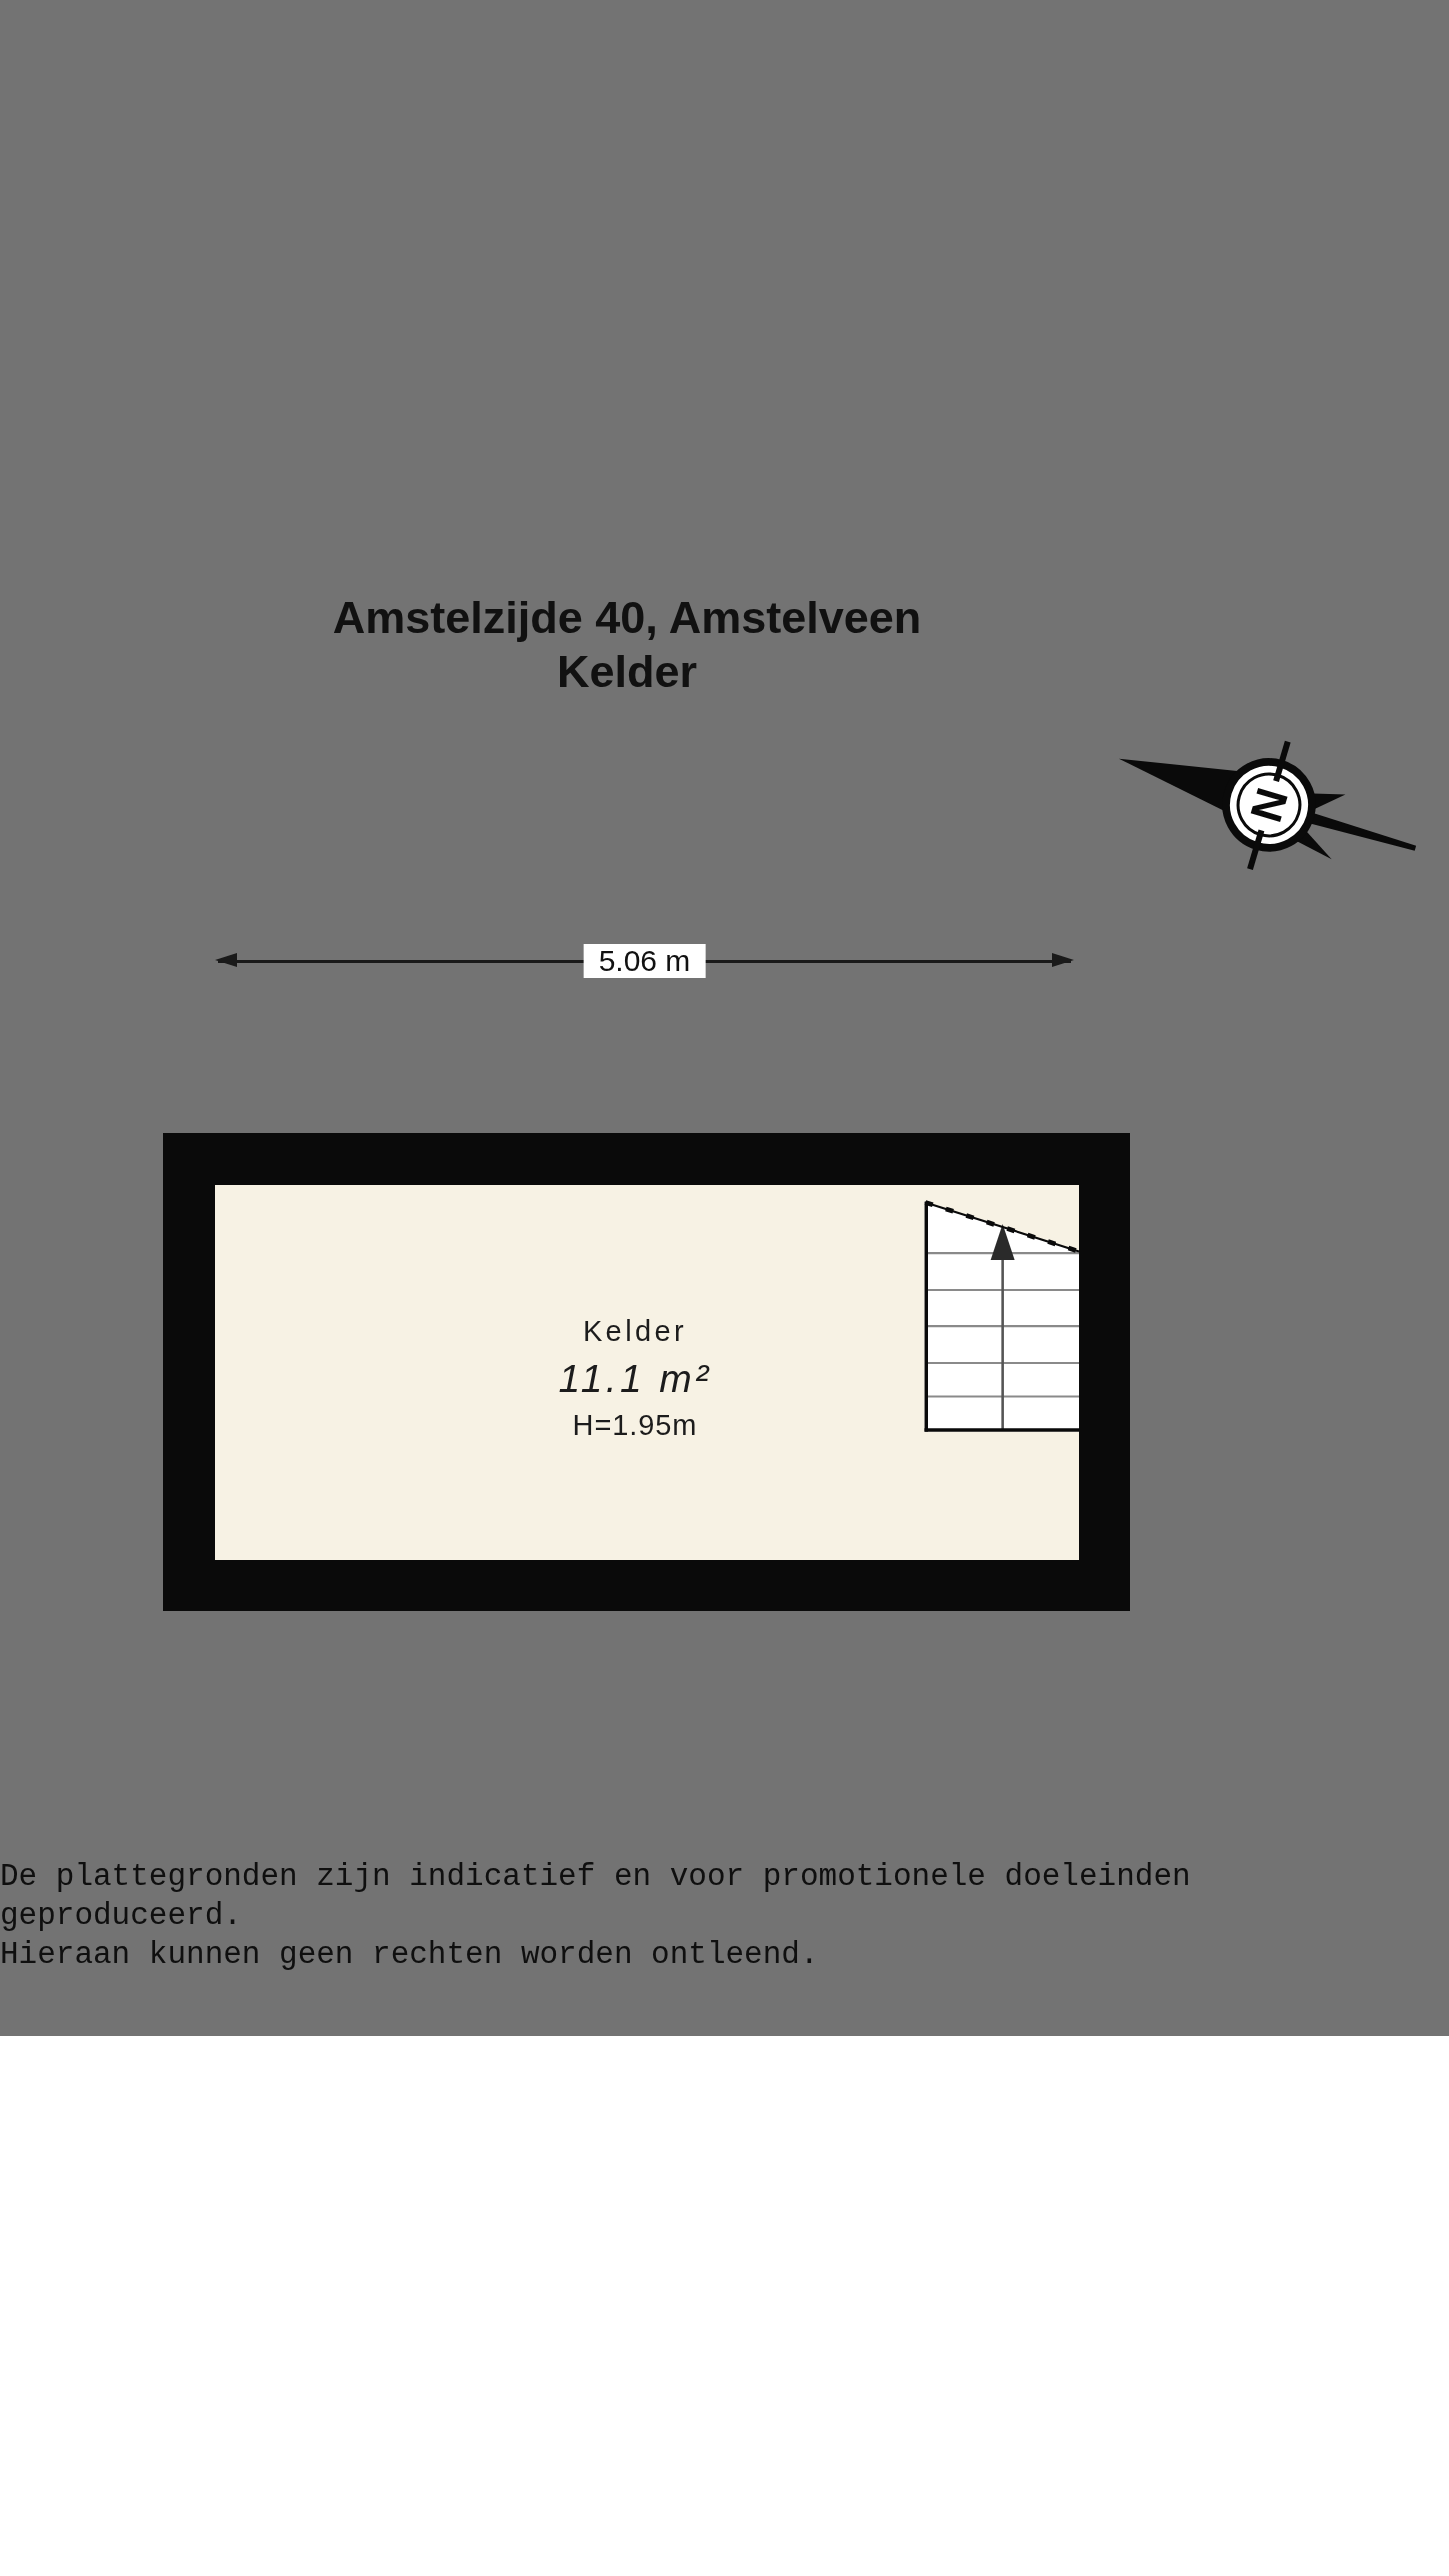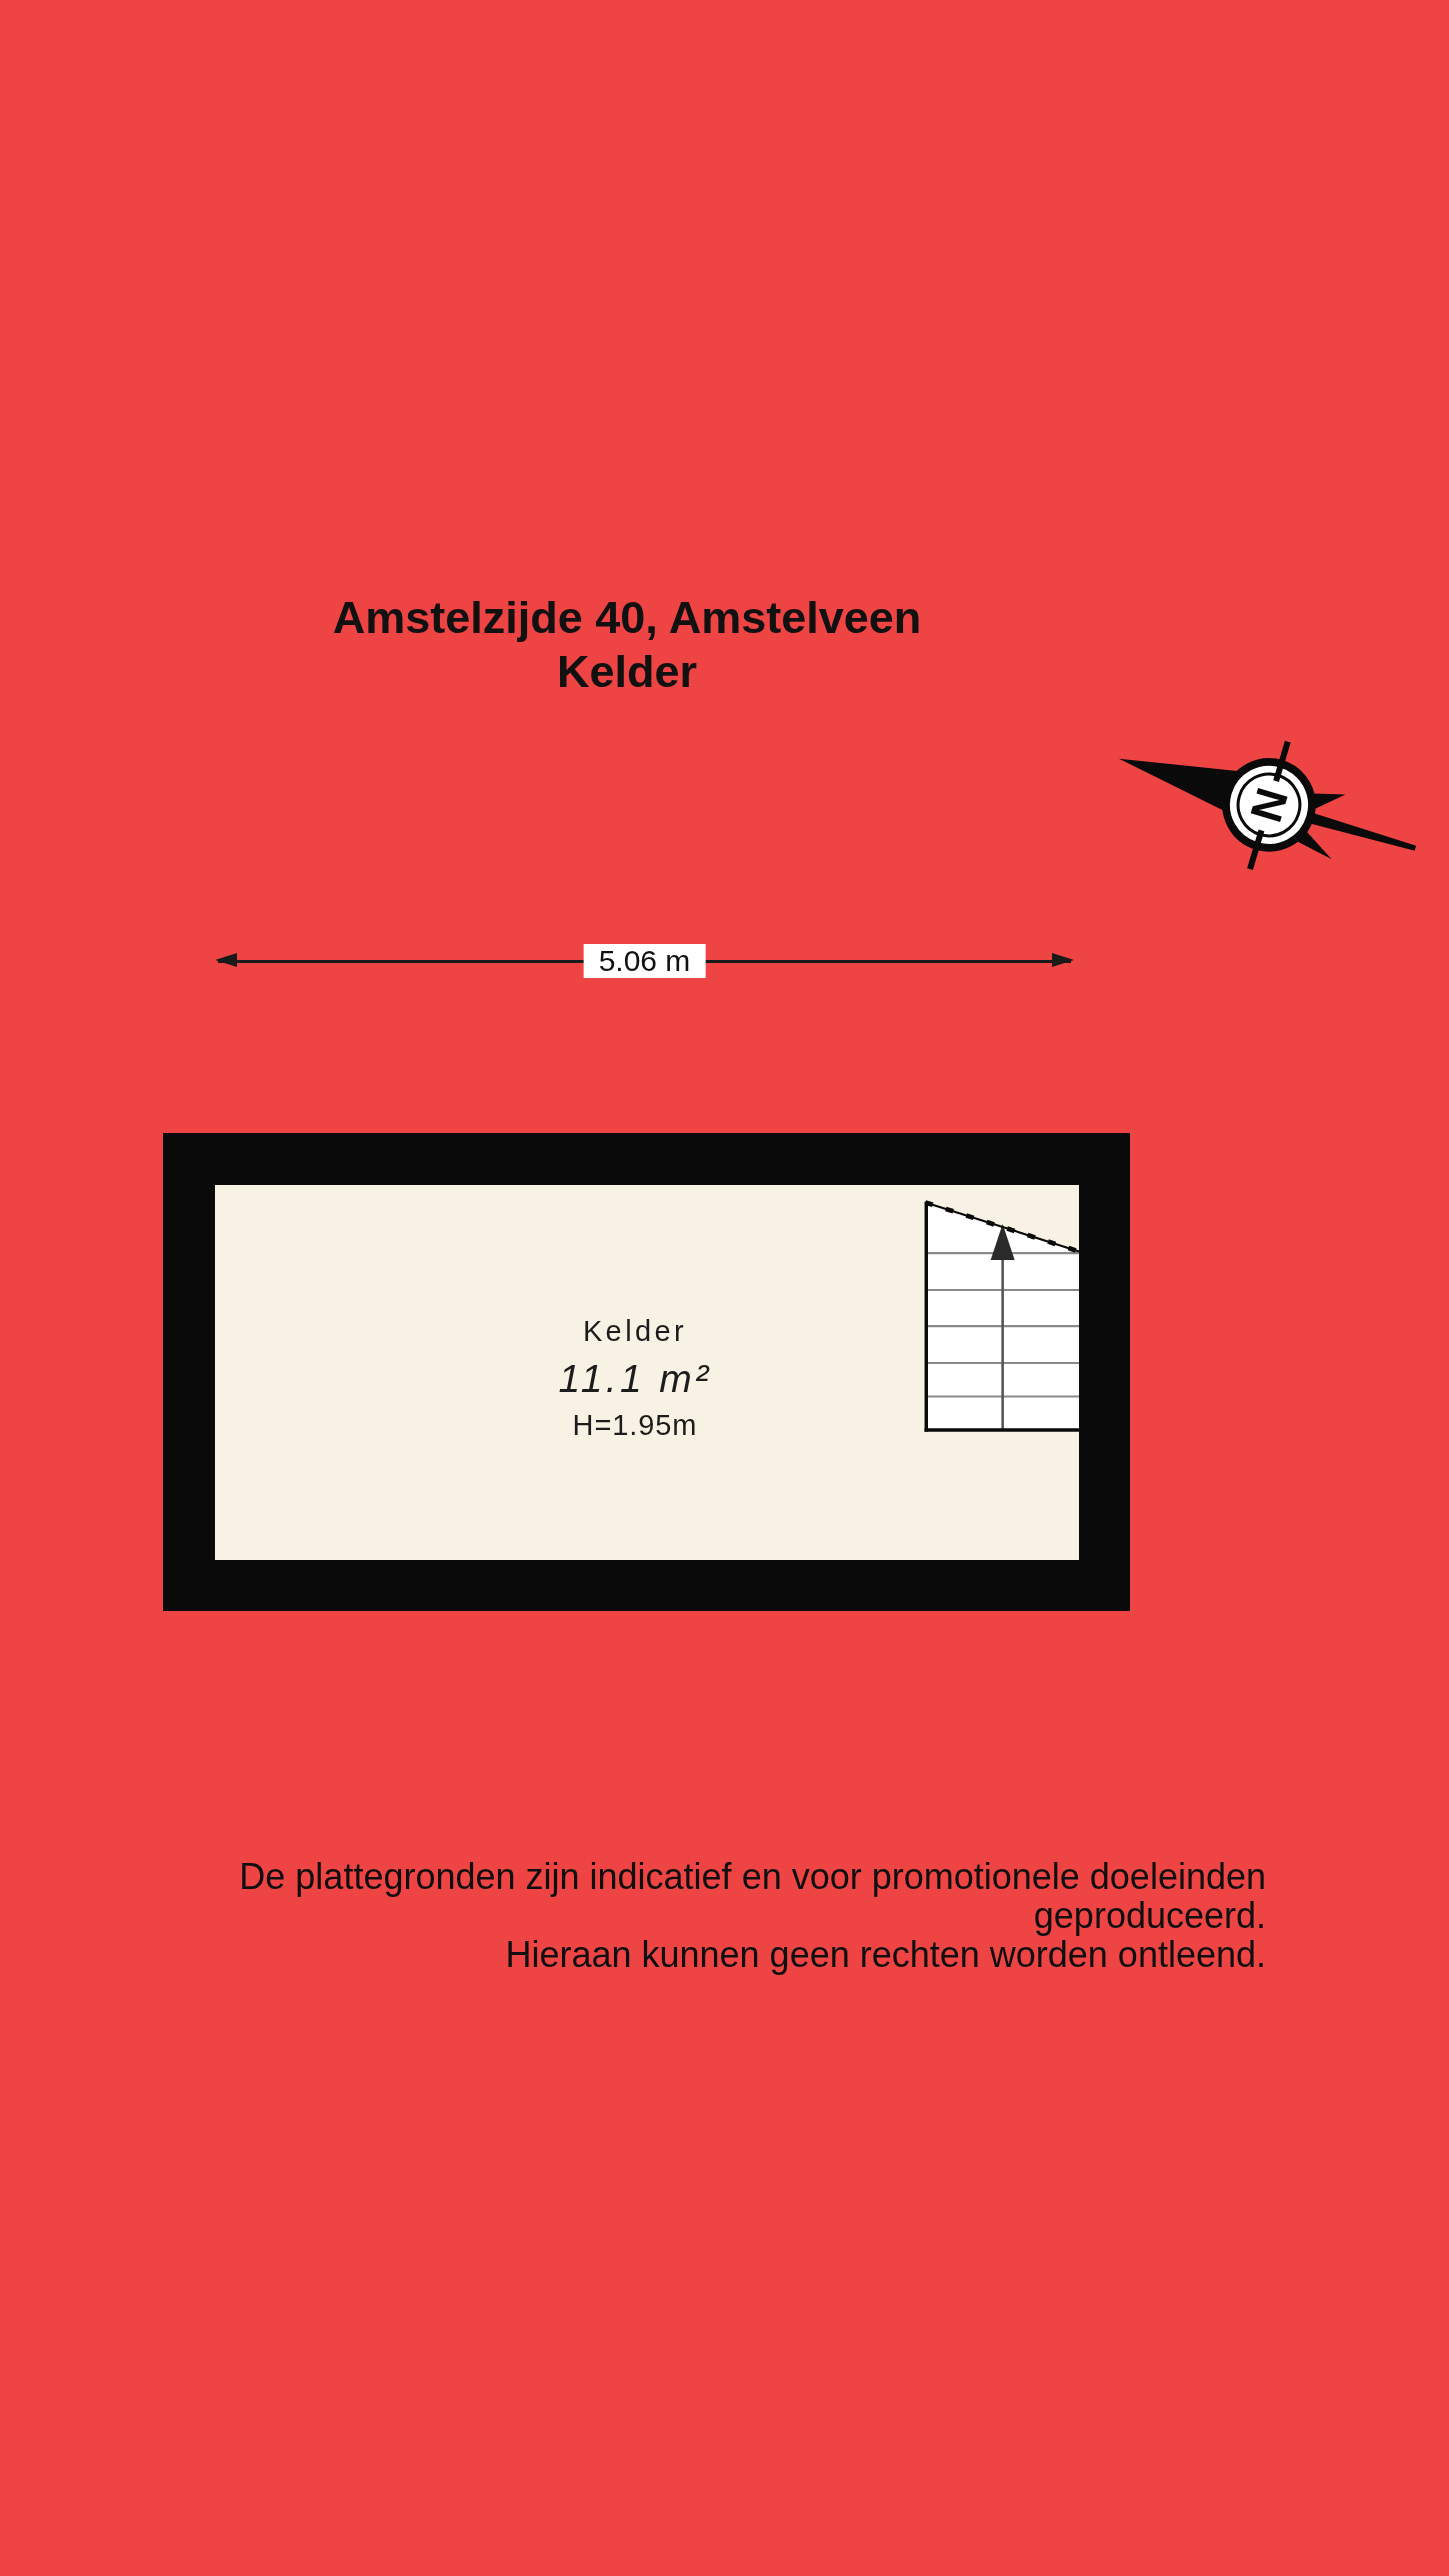--- a/index.html
+++ b/index.html
@@ -1,20 +1,20 @@
 <!DOCTYPE html>
 <html style="font-size:13.7px"><head>
 <meta charset="utf-8">
 <style>
   html,body{margin:0;padding:0;background:#ffffff;}
   .canvas{
     position:relative;
     width:1449px;
-    height:2576px;
-    background:#ef4444;
+    height:2036px;
+    background:#737373;
     font-family:"Liberation Sans", sans-serif;
     color:#111111;
     overflow:hidden;
   }
 
   
   .title-block{
     position:absolute;
     top:591px; left:0; width:1254px;
     text-align:center;
@@ -116,24 +116,25 @@
     white-space:nowrap;
   }
   .room-name{font-size:29px; letter-spacing:3.4px;}
   .room-area{font-size:39px; letter-spacing:3.4px; margin-top:9.4px;font-style:italic;}
   .room-height{font-size:29px; letter-spacing:0.9px; margin-top:7.7px;}
 
   
   .footer{
     position:absolute;
     top:1857px; left:0; width:1266px;
-    text-align:right;
-    font-size:36px;
+    text-align:left;
+    font-size:31px;
     line-height:39px;
     color:#0f0f0f;
+    font-family:Liberation Mono, monospace;
   }
 </style>
 </head>
 <body>
 
 <div class="canvas">
 
   <div class="title-block">
     <div>Amstelzijde 40, Amstelveen</div>
     <div>Kelder</div>

